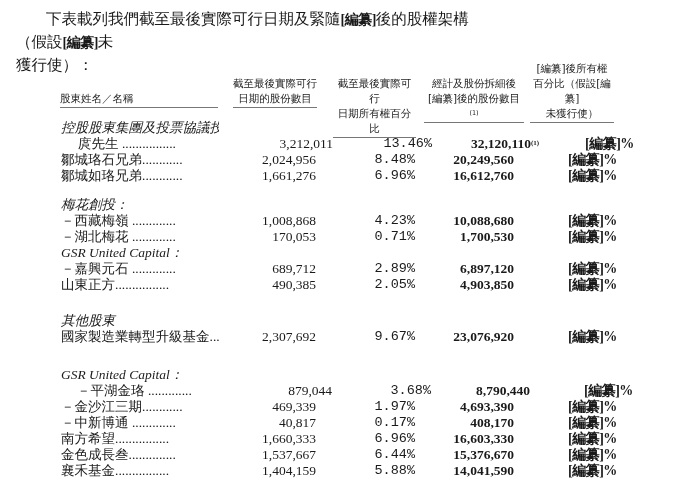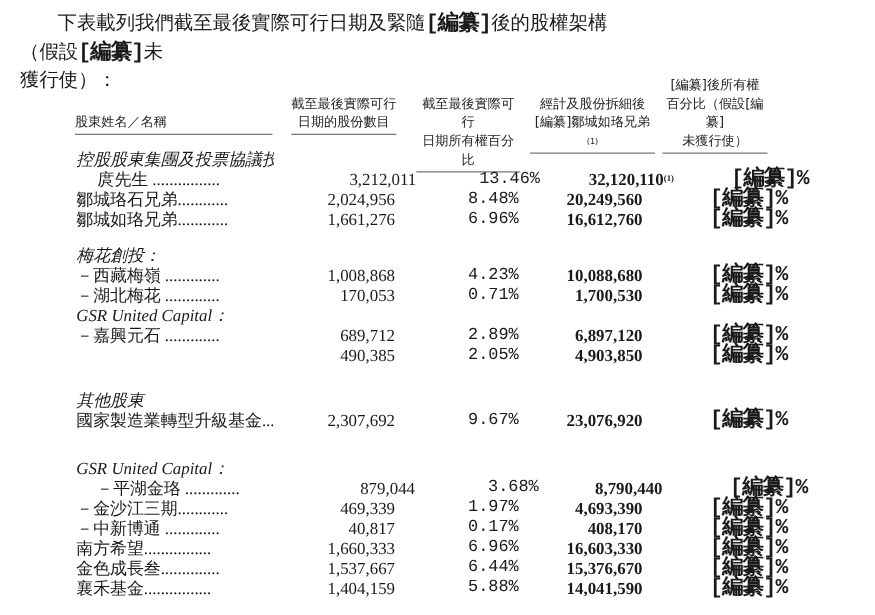--- a/index.html
+++ b/index.html
@@ -1,20 +1,20 @@
 <!DOCTYPE html>
 <html><head>
 <meta charset="utf-8">
 <style>
   html, body { margin: 0; padding: 0; background: #ffffff; }
   body { width: 700px; height: 492px; overflow: hidden; position: relative;
          font-family: "Liberation Serif", "DejaVu Serif", serif; color: #1a1a1a; }
   .intro { position: absolute; left: 16px; top: 8px; width: 470px; font-size: 15.5px; line-height: 22px; }
   .intro .indent { display: inline-block; width: 30px; }
-  .red { font-family: Liberation Mono, monospace; font-weight: bold; font-size: 17px; letter-spacing: -0.5px; }
+  .red { font-family: Liberation Serif, serif; font-weight: bold; font-size: 14px; letter-spacing: -0.5px; }
   .hdr { position: absolute; font-family: "DejaVu Sans", sans-serif; font-size: 10.5px; line-height: 15px;
          text-align: center; color: #222; border-bottom: 1.5px solid #777; padding-bottom: 1px; }
   .hdr.left { text-align: left; }
   .hdr .sup { font-size: 6.5px; vertical-align: top; }
   .row { position: absolute; left: 0; width: 700px; height: 16px; font-size: 13.5px; line-height: 16px; }
   .row .name { position: absolute; left: 61px; width: 158px; white-space: nowrap; overflow: hidden; }
   .row .name.italic { font-style: italic; }
   .row .c2 { position: absolute; right: 384px; text-align: center; white-space: nowrap; }
   .row .c3 { position: absolute; right: 285px; text-align: right; white-space: nowrap; font-family: Liberation Mono, monospace; }
   .row .c4 { position: absolute; right: 186px; text-align: center; white-space: nowrap; font-weight: bold; }
@@ -35,21 +35,21 @@
 <div class="hdr" style="left:233px; top:76px; width:84px;">
   <span>截至最後實際可行</span><br>
   <span>日期的股份數目</span>
 </div>
 <div class="hdr" style="left:333px; top:76px; width:83px;">
   <span>截至最後實際可行</span><br>
   <span>日期所有權百分比</span>
 </div>
 <div class="hdr" style="left:424px; top:76px; width:100px;">
   <span>經計及股份拆細後</span><br>
-  <span>[編纂]鄒城如珞兄弟</span><span class="sup">(1)</span>
+  <span>[編纂]後的股份數目</span><span class="sup">(1)</span>
 </div>
 <div class="hdr" style="left:530px; top:61px; width:84px;">
   <span>[編纂]後所有權</span><br>
   <span>百分比（假設[編纂]</span><br>
   <span>未獲行使）</span>
 </div>
 
 <div id="rows">
     <div class="row" style="top: 120px;">
       <span class="name italic">控股股東集團及投票協議投資者</span>
@@ -96,20 +96,21 @@
       <span class="name italic">GSR United Capital：</span>
     </div>
     <div class="row" style="top: 261px;">
       <span class="name">－嘉興元石 .............</span>
       <span class="c2">689,712</span>
       <span class="c3">2.89%</span>
       <span class="c4"><span>6,897,120</span></span>
       <span class="c5 red">[編纂]%</span>
     </div>
     <div class="row" style="top: 277px;">
+      <span class="name">山東正方................</span>
       <span class="c2">490,385</span>
       <span class="c3">2.05%</span>
       <span class="c4"><span>4,903,850</span></span>
       <span class="c5 red">[編纂]%</span>
     </div>
     <div class="row" style="top: 313px;">
       <span class="name italic">其他股東</span>
     </div>
     <div class="row" style="top: 329px;">
       <span class="name">國家製造業轉型升級基金...</span>

